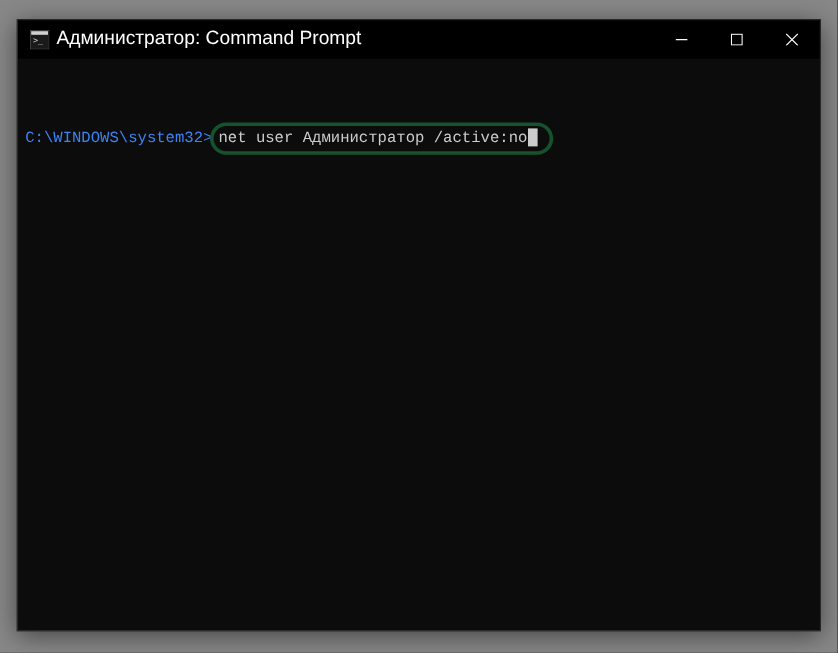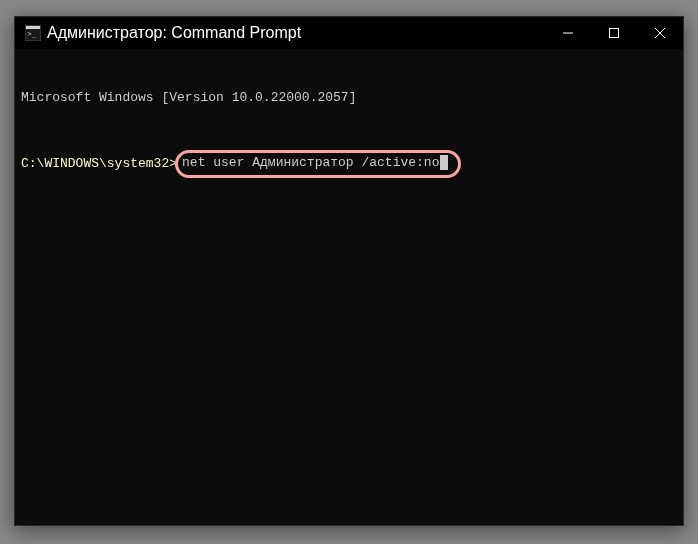--- a/index.html
+++ b/index.html
@@ -84,25 +84,25 @@
     }
     .term-line {
       display: block;
     }
     .prompt-line {
       display: flex;
       align-items: center;
       margin-top: 12px;
     }
     .prompt-text {
-      color: #fef9c3;
+      color: #3b82f6;
     }
     .highlighted {
       display: inline-block;
-      border: 3px solid #fca5a5;
+      border: 3px solid #14532d;
       border-radius: 14px;
       padding: 2px 10px 3px 4px;
       color: #cccccc;
       margin-left: -2px;
     }
     .cursor {
       display: inline-block;
       width: 8px;
       height: 15px;
       background: #cccccc;
@@ -136,18 +136,17 @@
       </div>
       <div class="win-btn close">
         <svg viewBox="0 0 10 10">
           <line x1="0" y1="0" x2="10" y2="10" stroke="#ffffff" stroke-width="1"></line>
           <line x1="10" y1="0" x2="0" y2="10" stroke="#ffffff" stroke-width="1"></line>
         </svg>
       </div>
     </div>
   </div>
   <div class="terminal-body">
-    <span class="term-line">Microsoft Windows [Version 10.0.22000.2057]</span>
     <div class="prompt-line">
       <span class="prompt-text">C:\WINDOWS\system32&gt;</span><span class="highlighted"><span>net user Администратор /active:no</span><span class="cursor"></span></span>
     </div>
   </div>
 </div>
 
 </body></html>

